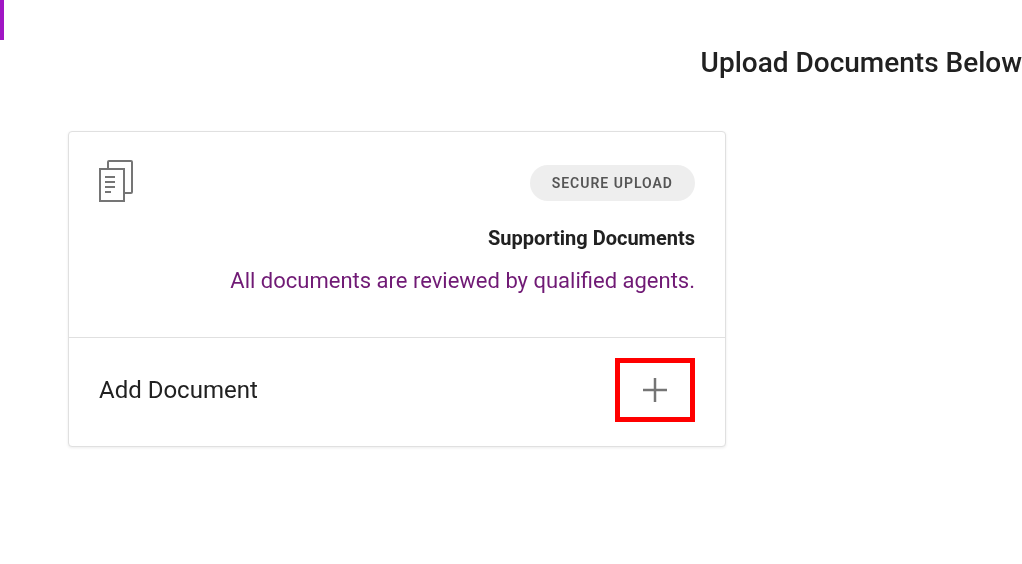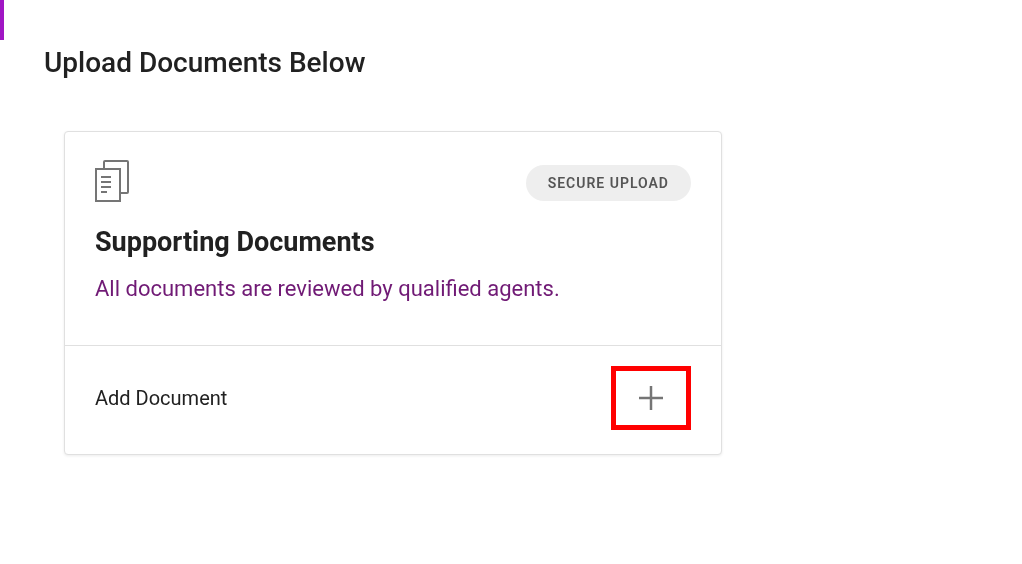--- a/index.html
+++ b/index.html
@@ -16,35 +16,36 @@
     }
     .left-accent {
       position: absolute;
       left: 0;
       top: 0;
       width: 4px;
       height: 40px;
       background: #a016c4;
     }
     .page-container {
-      padding: 46px 0 0 44px;
+      padding: 46px 0 0 32px;
+      text-align: right;
     }
     .page-title {
       font-size: 28px;
       font-weight: 500;
       color: #212121;
       margin-bottom: 52px;
     }
     .card {
       width: 658px;
       border: 1px solid #e0e0e0;
       border-radius: 4px;
       box-shadow: 0 1px 3px rgba(0,0,0,0.08);
       background: #fff;
-      margin-left: 20px;
+      margin-left: 36px;
     }
     .card-header-row {
       display: flex;
       align-items: center;
       justify-content: space-between;
       padding: 28px 30px 0 30px;
     }
     .doc-icon {
       color: #757575;
     }
@@ -55,40 +56,40 @@
       font-weight: 600;
       letter-spacing: 1px;
       padding: 10px 22px;
       border-radius: 18px;
       text-transform: uppercase;
     }
     .card-body {
       padding: 20px 30px 44px 30px;
     }
     .card-title {
-      font-size: 27px;
+      font-size: 20px;
       font-weight: 700;
       color: #212121;
       margin-bottom: 18px;
     }
     .card-subtitle {
       font-size: 22px;
       font-weight: 400;
       color: #701a75;
     }
     .card-action-row {
       display: flex;
       align-items: center;
       justify-content: space-between;
       border-top: 1px solid #e0e0e0;
       padding: 20px 30px 24px 30px;
       cursor: pointer;
     }
     .action-label {
-      font-size: 20px;
+      font-size: 24px;
       color: #212121;
       font-weight: 400;
     }
     .plus-button {
       width: 80px;
       height: 64px;
       border: 5px solid #ff0000;
       display: flex;
       align-items: center;
       justify-content: center;

